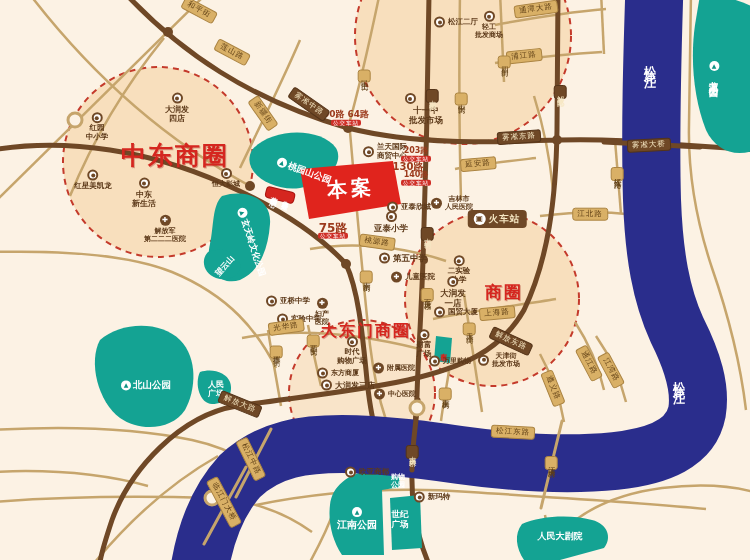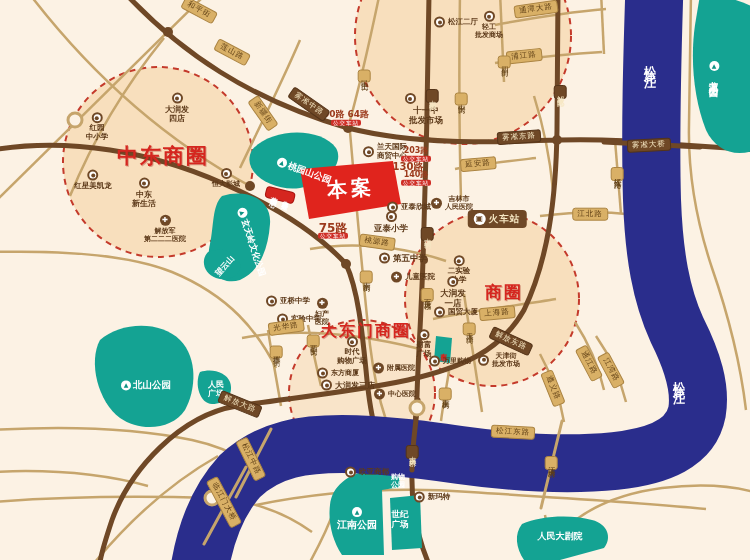--- a/index.html
+++ b/index.html
@@ -123,21 +123,21 @@
     <g fill="#fcf2e4" stroke="#c6a56c" stroke-width="3">
       <circle cx="75" cy="120" r="7"></circle>
         <circle cx="417" cy="408" r="7"></circle>
         <circle cx="212" cy="498" r="7"></circle>
     </g>
 
     <polygon points="300,169 393,161 401,204 309,219" fill="#e0241d"></polygon>
   </svg>
 
   <div id="labels">
-      <div class="lb t-title" style="left: 163px; top: 156px; font-size: 21px; transform: translate(-50%, -50%);"><span style="white-space: pre-line;">中东商圈</span></div>
+      <div class="lb t-title" style="left: 175px; top: 156px; font-size: 25px; transform: translate(-50%, -50%);"><span style="white-space: pre-line;">中东商圈</span></div>
       <div class="lb t-title" style="left: 366px; top: 331px; font-size: 16px; transform: translate(-50%, -50%);"><span style="white-space: pre-line;">大东门商圈</span></div>
       <div class="lb t-title" style="left: 504px; top: 292px; font-size: 17px; transform: translate(-50%, -50%);"><span style="white-space: pre-line;">商圈</span></div>
       <div class="lb t-case" style="left: 351px; top: 189px; font-size: 20px; transform: translate(-50%, -50%) rotate(-5deg);"><span style="white-space: pre-line;">本案</span></div>
       <div class="lb t-sales" style="left: 280px; top: 195px; transform: translate(-50%, -50%) rotate(14deg);"><span style="white-space: pre-line;">售楼处
 营销中心</span></div>
       <div class="lb t-station" style="left: 497px; top: 219px; transform: translate(-50%, -50%);">
         <span class="ico-t">▣</span>
         <span style="white-space: pre-line;">火车站</span>
       </div>
       <div class="lb t-water" style="left: 650px; top: 64px; transform: translate(-50%, -50%);"><span style="white-space: pre-line;">松花江</span></div>

